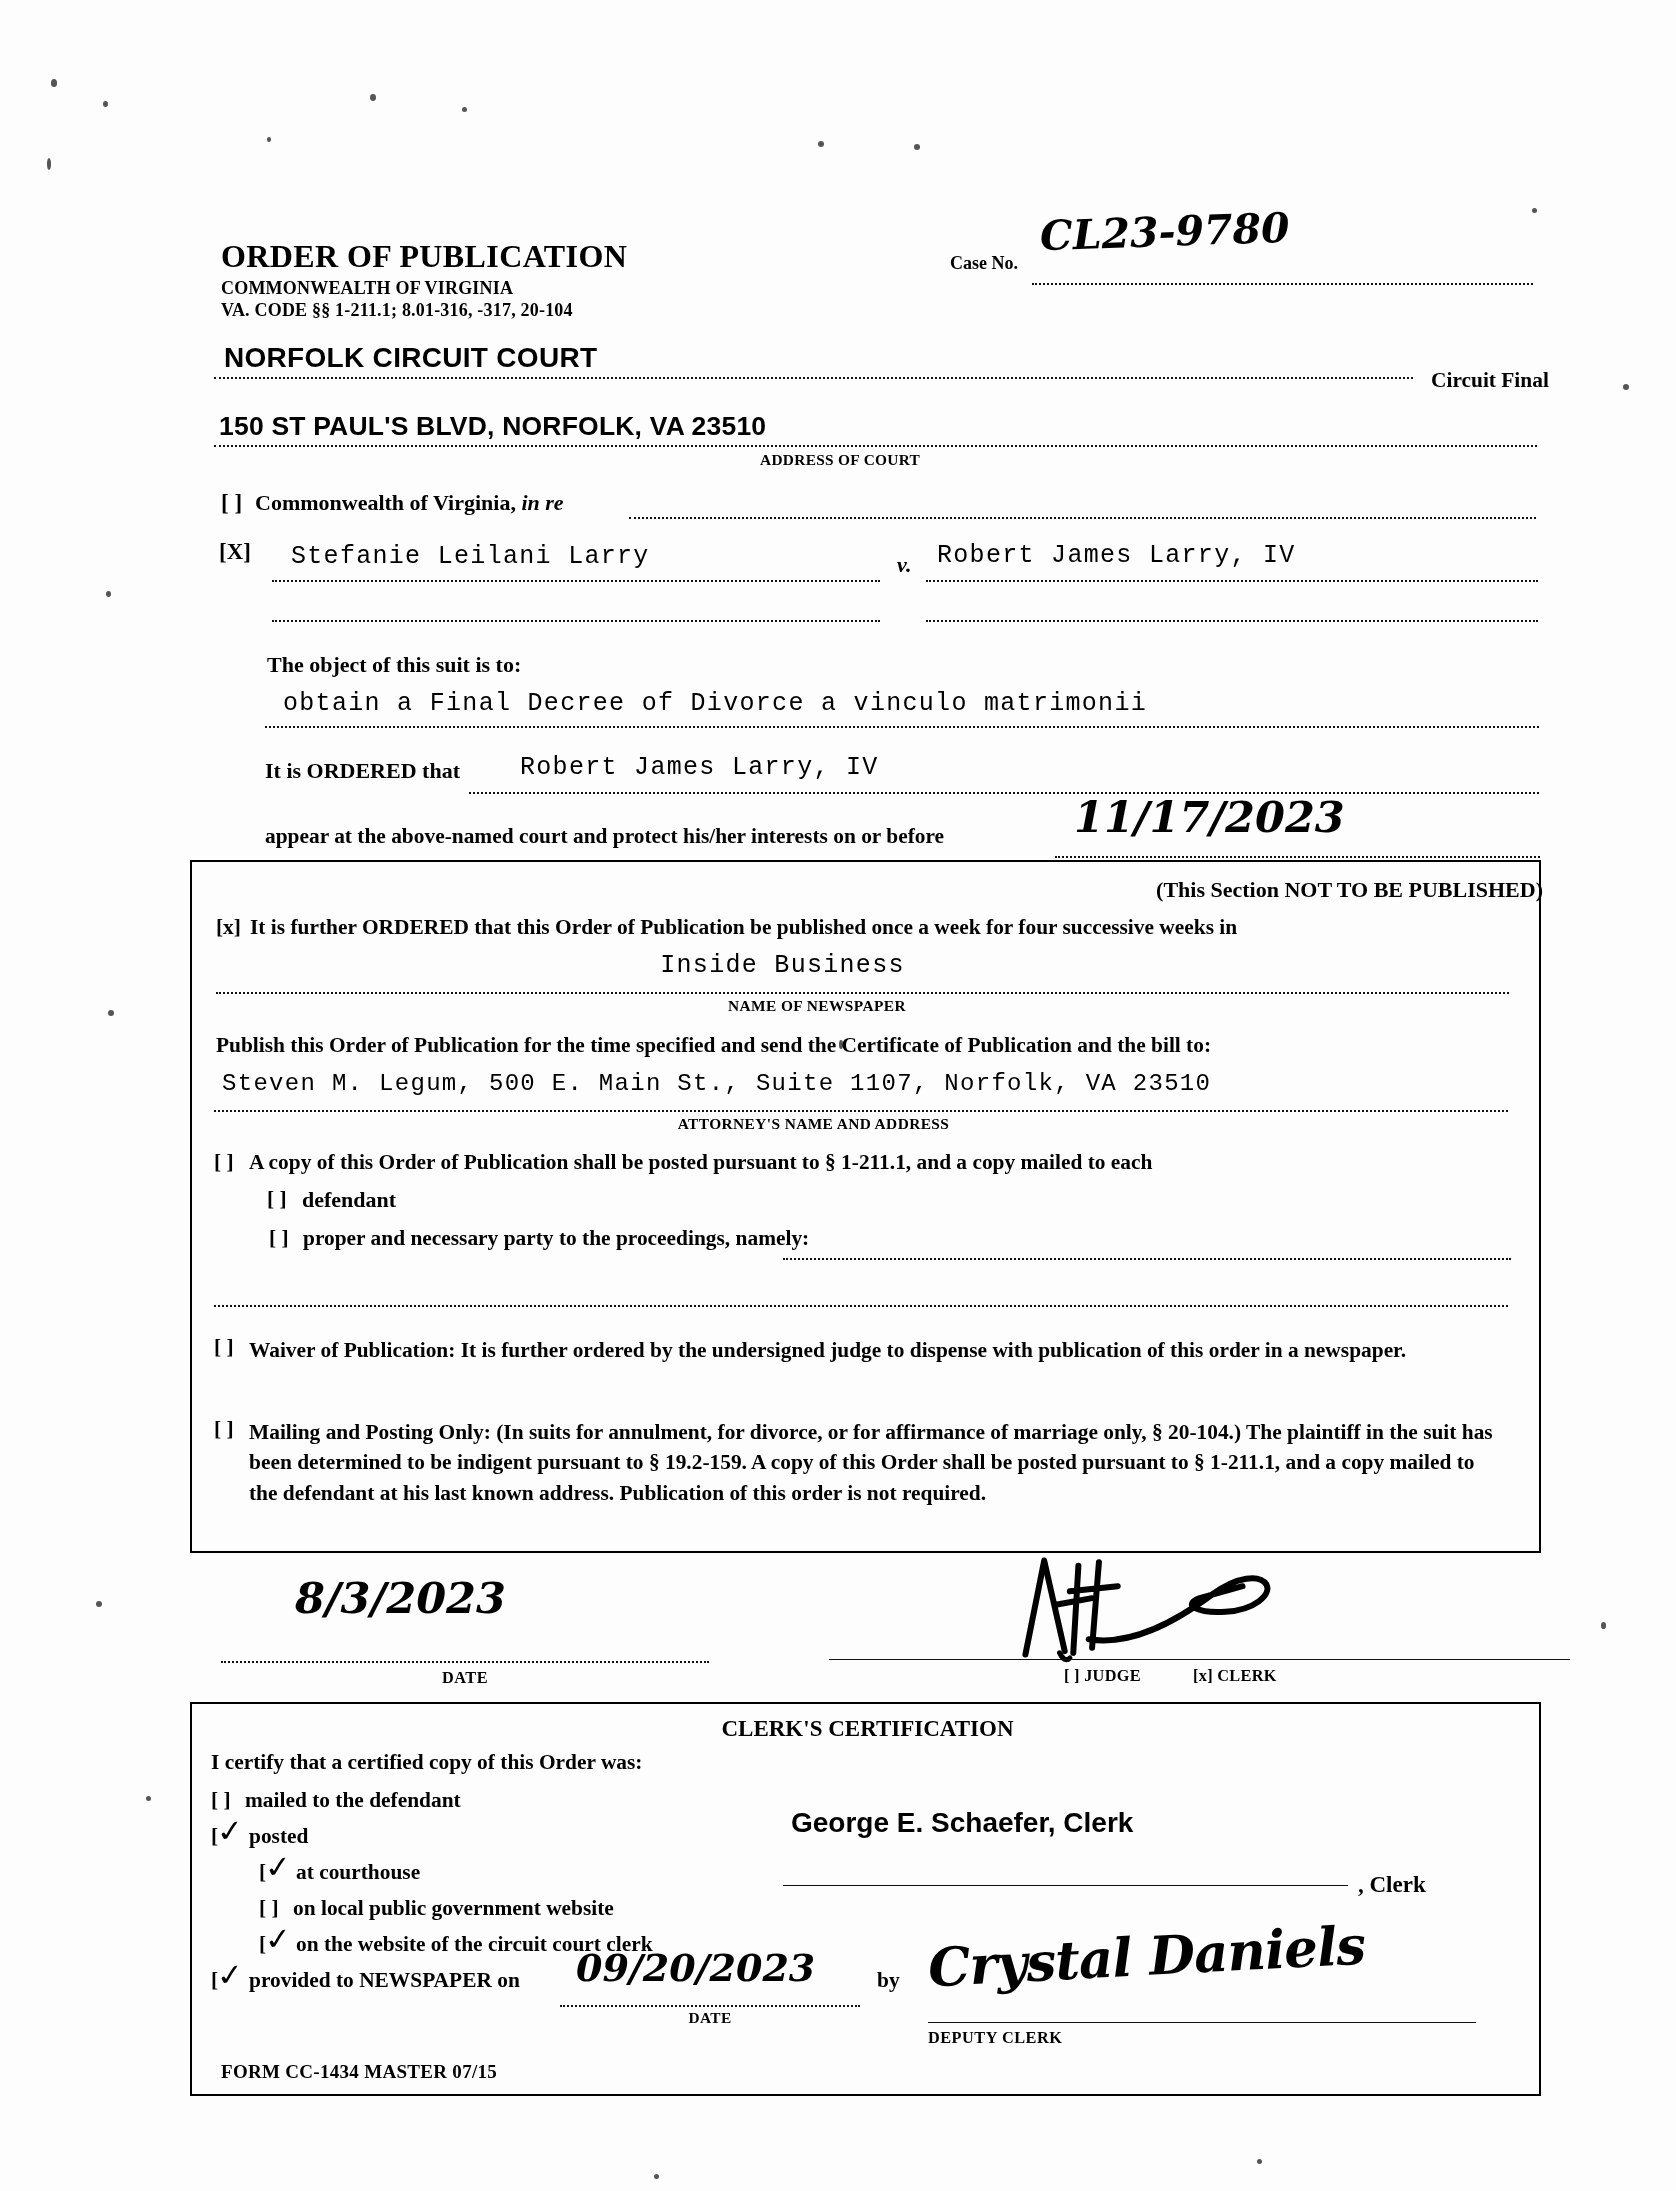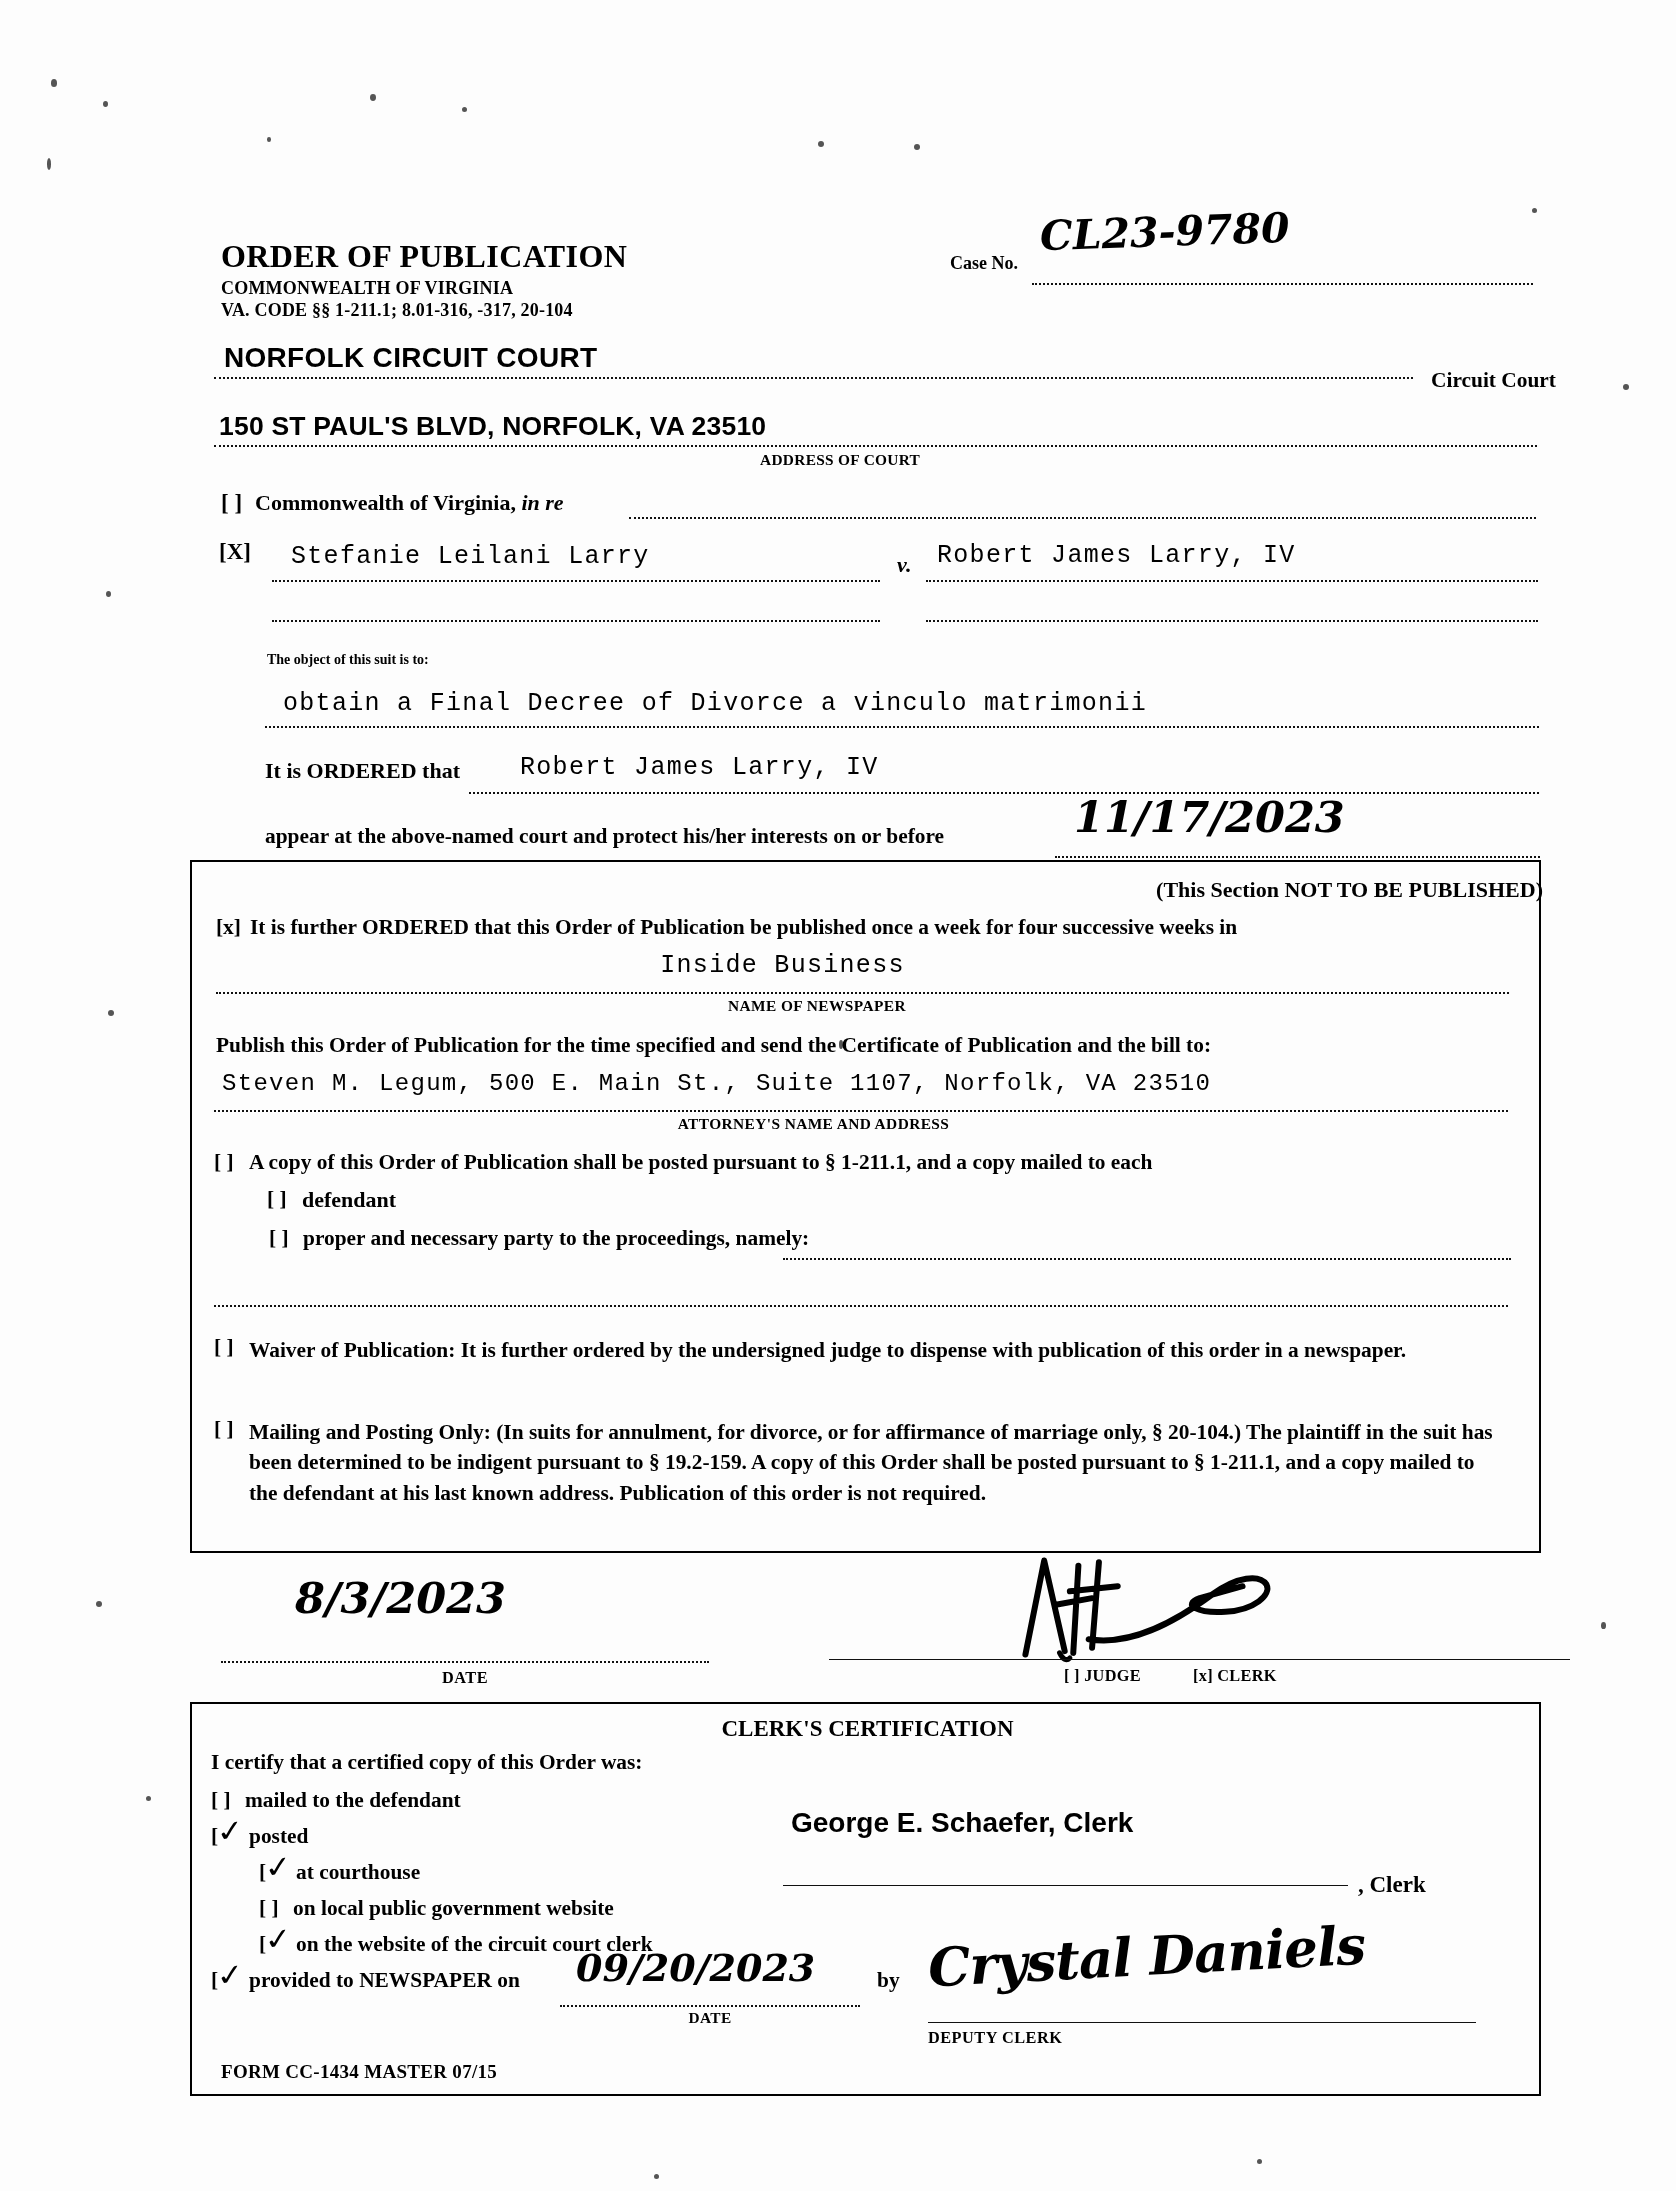--- a/index.html
+++ b/index.html
@@ -81,21 +81,21 @@
   #plaintiff-name { left: 291px; top: 542px; font-size: 25px; }
   #plaintiff-line { left: 272px; top: 580px; width: 608px; }
   #v-label { left: 897px; top: 552px; font-size: 22px; font-weight: bold; font-style: italic;}
   #defendant-name { left: 937px; top: 541px; font-size: 25px; }
   #defendant-line { left: 926px; top: 580px; width: 612px; }
 
   #party-line2-left { left: 272px; top: 620px; width: 608px; }
   #party-line2-right { left: 926px; top: 620px; width: 612px; }
 
   
-  #object-label { left: 267px; top: 652px; font-size: 14px; font-weight: bold; }
+  #object-label { left: 267px; top: 652px; font-size: 22px; font-weight: bold; }
   #object-value { left: 283px; top: 689px; font-size: 25px; }
   #object-line { left: 265px; top: 726px; width: 1274px; }
 
   #ordered-label { left: 265px; top: 758px; font-size: 22px; font-weight: bold; }
   #ordered-value { left: 520px; top: 753px; font-size: 25px; }
   #ordered-line { left: 469px; top: 792px; width: 1070px; }
 
   #appear-label { left: 265px; top: 824px; font-size: 21.4px; font-weight: bold; }
   #appear-date { left: 1074px; top: 792px; font-size: 43px; }
   #appear-line { left: 1055px; top: 856px; width: 485px; }
@@ -227,21 +227,21 @@
       <div id="doc-subtitle1">COMMONWEALTH OF VIRGINIA</div>
       <div id="doc-subtitle2">VA. CODE §§ 1-211.1; 8.01-316, -317, 20-104</div>
     </div>
 
     <div class="abs" id="caseno-label">Case No.</div>
     <div class="abs hand" id="caseno-value">CL23-9780</div>
     <div class="abs dotline" id="caseno-line"></div>
 
     <div class="abs" id="court-name">NORFOLK CIRCUIT COURT</div>
     <div class="abs dotline" id="court-name-line"></div>
-    <div class="abs" id="circuit-court-label">Circuit Court</div>
+    <div class="abs" id="circuit-court-label">Circuit Final</div>
 
     <div class="abs" id="court-address">150 ST PAUL'S BLVD, NORFOLK, VA  23510</div>
     <div class="abs dotline" id="court-address-line"></div>
     <div class="abs" id="address-of-court-label">ADDRESS OF COURT</div>
 
     <div class="abs cb" id="cw-checkbox">[ ]</div>
     <div class="abs" id="cw-text">
       <span>Commonwealth of Virginia, <i>in re</i></span>
     </div>
     <div class="abs dotline" id="inre-line"></div>

